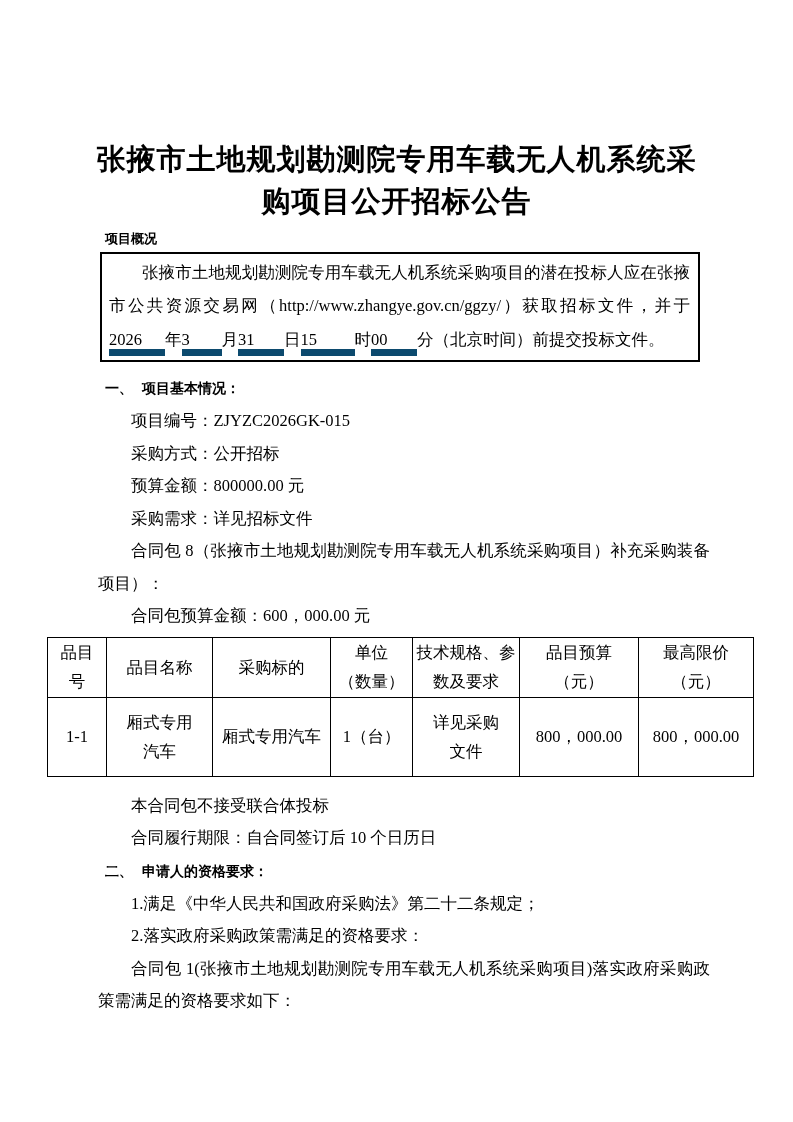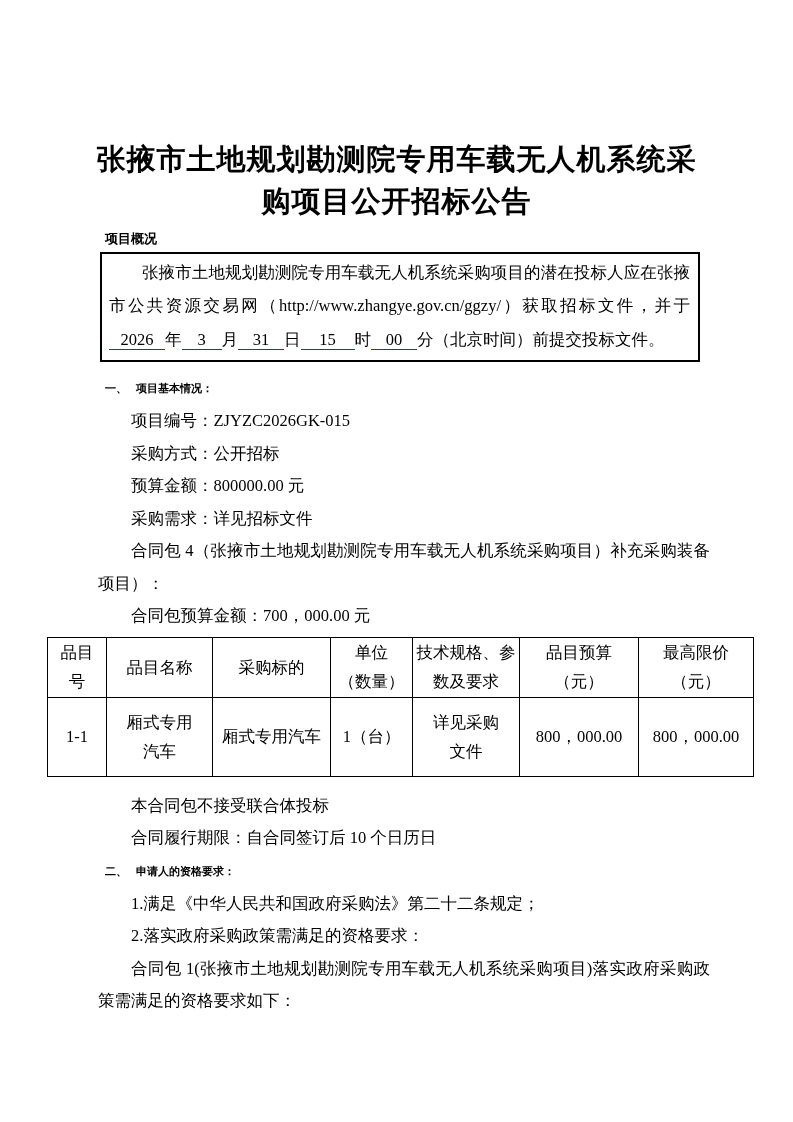--- a/index.html
+++ b/index.html
@@ -34,33 +34,33 @@
     box-sizing:border-box;
     border:2px solid #000;
     padding:2px 8px 4px 7px;
     line-height:33px;
     text-align:justify;
     text-indent:2em;
   }
   .blank {
     display:inline-block;
     text-indent:0;
-    border-bottom:1px solid #0c4a6e;
-    text-align:center;
+    border-bottom:7px solid #0c4a6e;
+    text-align:left;
     line-height:19px;
   }
   .blank.year   { min-width:56px; }
   .blank.month  { min-width:40px; }
   .blank.day    { min-width:46px;margin-top:8px; }
   .blank.hour   { min-width:54px; }
   .blank.minute { min-width:46px; }
   .sec-heading {
     margin:0 0 0 105px;
     font-weight:bold;
-    font-size:11px;
+    font-size:14px;
     line-height:33px;
   }
   .sec-heading.first { margin-top:10px; }
   .sec-heading .num { margin-right:9px; }
   .para {
     margin:0 83px 0 98px;
     line-height:32.5px;
     text-indent:2em;
     text-align:justify;
   }
@@ -98,22 +98,22 @@
   <div class="ov-box"><span>张掖市土地规划勘测院专用车载无人机系统采购项目的潜在投标人应在张掖市公共资源交易网（http://www.zhangye.gov.cn/ggzy/）获取招标文件，并于</span><span class="blank year">2026</span><span>年</span><span class="blank month">3</span><span>月</span><span class="blank day">31</span><span>日</span><span class="blank hour">15</span><span>时</span><span class="blank minute">00</span><span>分</span><span>（北京时间）前提交投标文件。</span></div>
 
   <div class="sec-heading first">
     <span class="num">一、</span><span>项目基本情况：</span>
   </div>
 
   <p class="para">项目编号：ZJYZC2026GK-015</p>
   <p class="para">采购方式：公开招标</p>
   <p class="para">预算金额：800000.00 元</p>
   <p class="para">采购需求：详见招标文件</p>
-  <p class="para">合同包 4（张掖市土地规划勘测院专用车载无人机系统采购项目）补充采购装备项目）：</p>
-  <p class="para">合同包预算金额：700，000.00 元</p>
+  <p class="para">合同包 8（张掖市土地规划勘测院专用车载无人机系统采购项目）补充采购装备项目）：</p>
+  <p class="para">合同包预算金额：600，000.00 元</p>
 
   <table class="items">
     <colgroup>
       <col style="width:59px">
         <col style="width:106px">
         <col style="width:118px">
         <col style="width:82px">
         <col style="width:107px">
         <col style="width:119px">
         <col style="width:115px">

